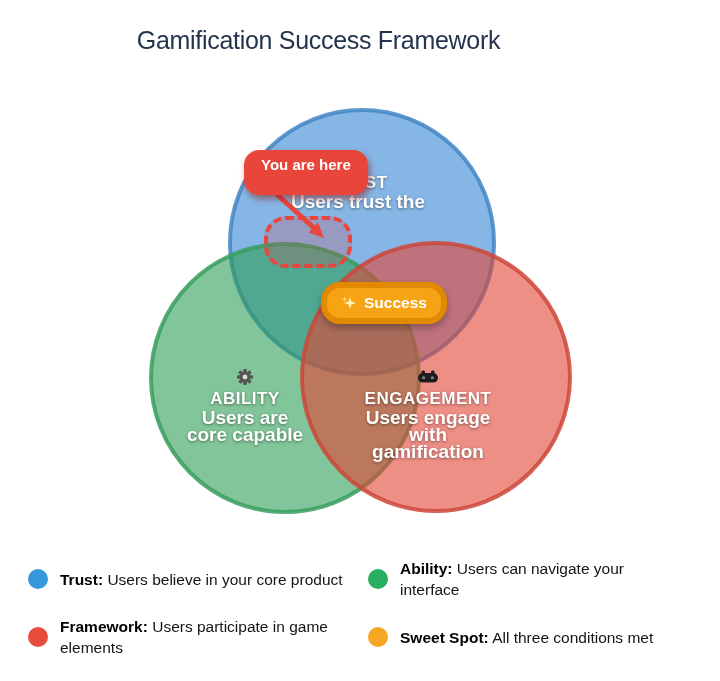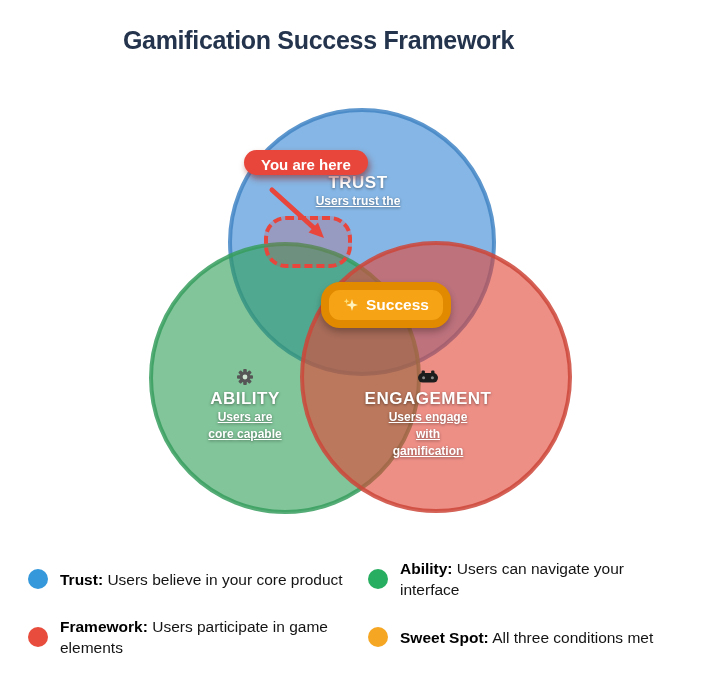--- a/index.html
+++ b/index.html
@@ -2,38 +2,38 @@
 <html><head>
 <meta charset="utf-8">
 <style>
   html,body{margin:0;padding:0;background:#fff;}
   .canvas{
     position:relative;width:720px;height:681px;background:#ffffff;
     font-family:"Liberation Sans",sans-serif;overflow:hidden;
   }
   .page-title{
     position:absolute;top:26px;left:0;width:637px;text-align:center;
-    font-size:25px;font-weight:bold;color:#24344d;letter-spacing:-0.3px;
+    font-size:25px;font-weight:normal;color:#24344d;letter-spacing:-0.3px;
   }
   .venn-svg{position:absolute;left:0;top:0;}
   .circle-label{
     position:absolute;text-align:center;color:#fff;
     text-shadow:0 1px 3px rgba(0,0,0,0.45);
   }
   .circle-label .icon-row{height:19px;line-height:19px;}
   .circle-label .c-title{font-size:17px;font-weight:bold;letter-spacing:0.5px;line-height:21px;}
-  .circle-label .c-line{font-size:12px;font-weight:bold;line-height:17px;text-decoration:underline;}
+  .circle-label .c-line{font-size:19px;font-weight:bold;line-height:17px;}
   .badge-here{
-    position:absolute;left:244px;top:150px;height:25px;line-height:29px;
+    position:absolute;left:244px;top:150px;height:45px;line-height:29px;
     padding:0 17px;border-radius:15px;color:#fff;font-size:15px;font-weight:bold;
     box-shadow:2px 4px 6px rgba(140,30,25,0.55);z-index:6;
   }
   .badge-success{
     position:absolute;left:321px;top:282px;height:30px;line-height:30px;
-    padding:0 14px;border-radius:19px;border:8px solid #b91c1c;color:#fff;
+    padding:0 14px;border-radius:19px;border:6px solid #b91c1c;color:#fff;
     font-size:15.5px;font-weight:bold;z-index:6;display:flex;align-items:center;gap:7px;
     box-shadow:0 4px 7px rgba(0,0,0,0.28);
   }
   .dashed-region{
     position:absolute;left:264px;top:216px;width:80px;height:44px;
     border:4px dashed #e8453c;border-radius:22px;
     background:rgba(214,60,70,0.22);z-index:4;
   }
   .arrow-svg{position:absolute;left:258px;top:184px;z-index:5;}
   .legend{

